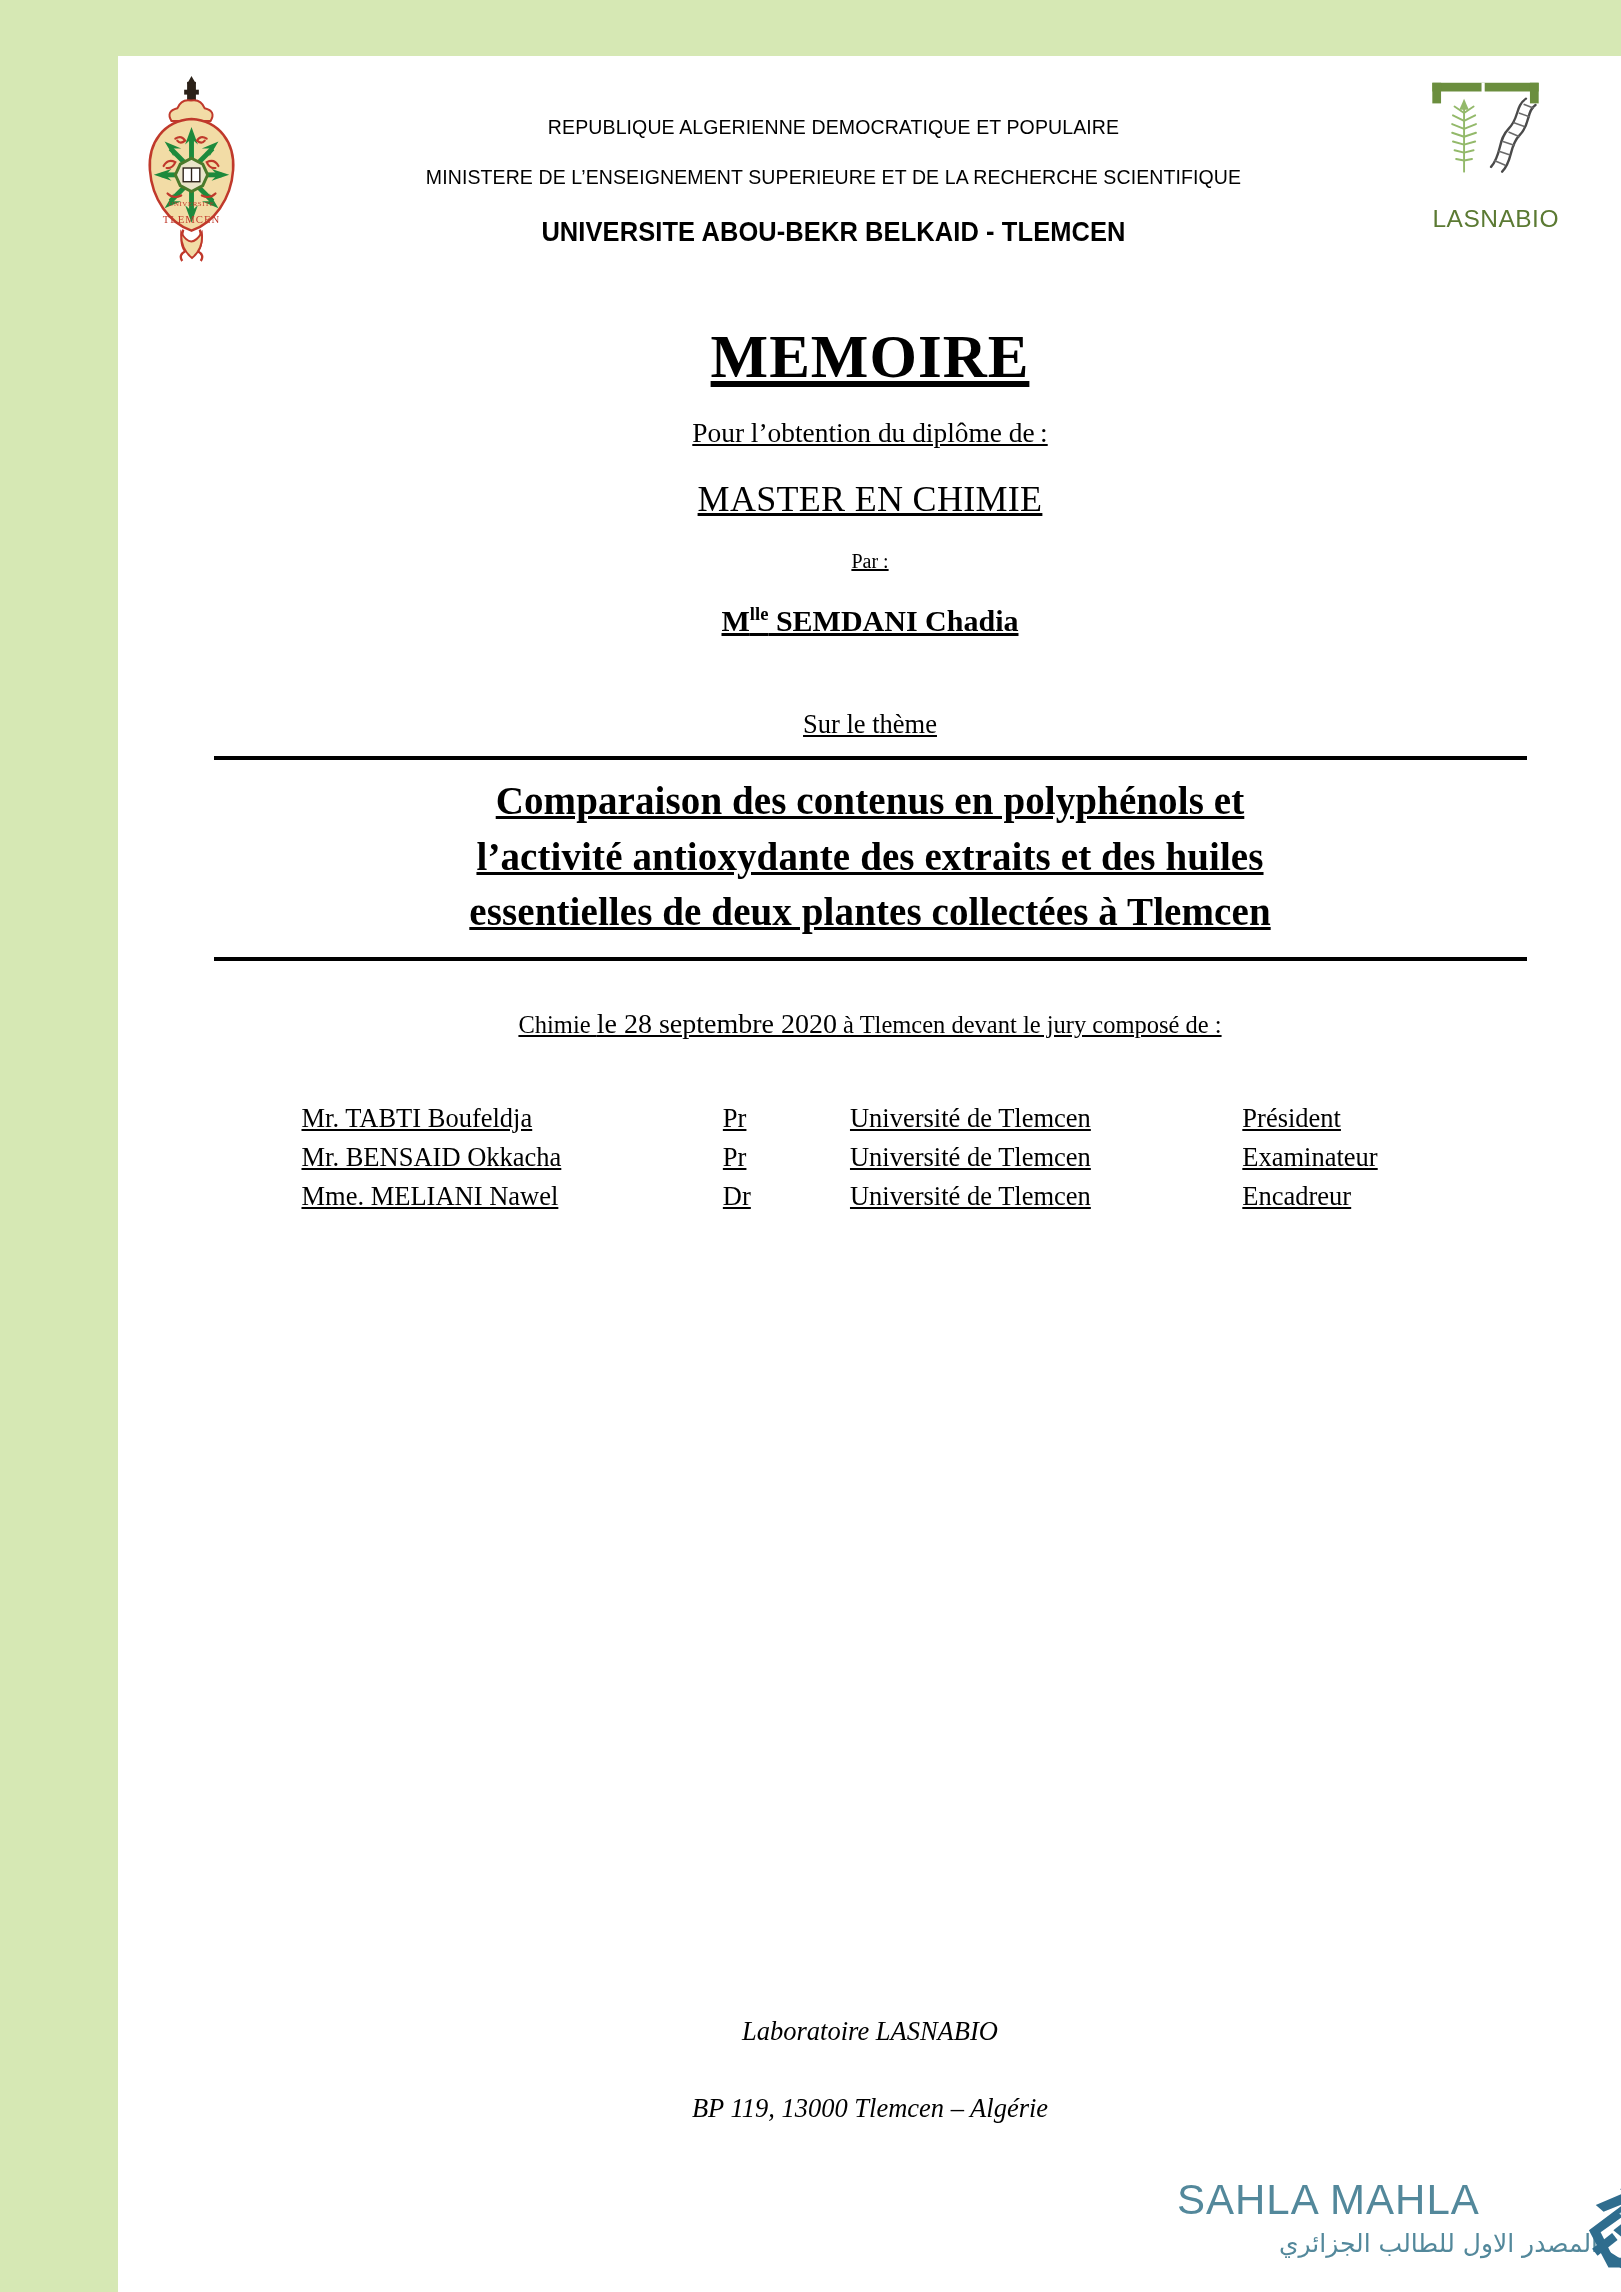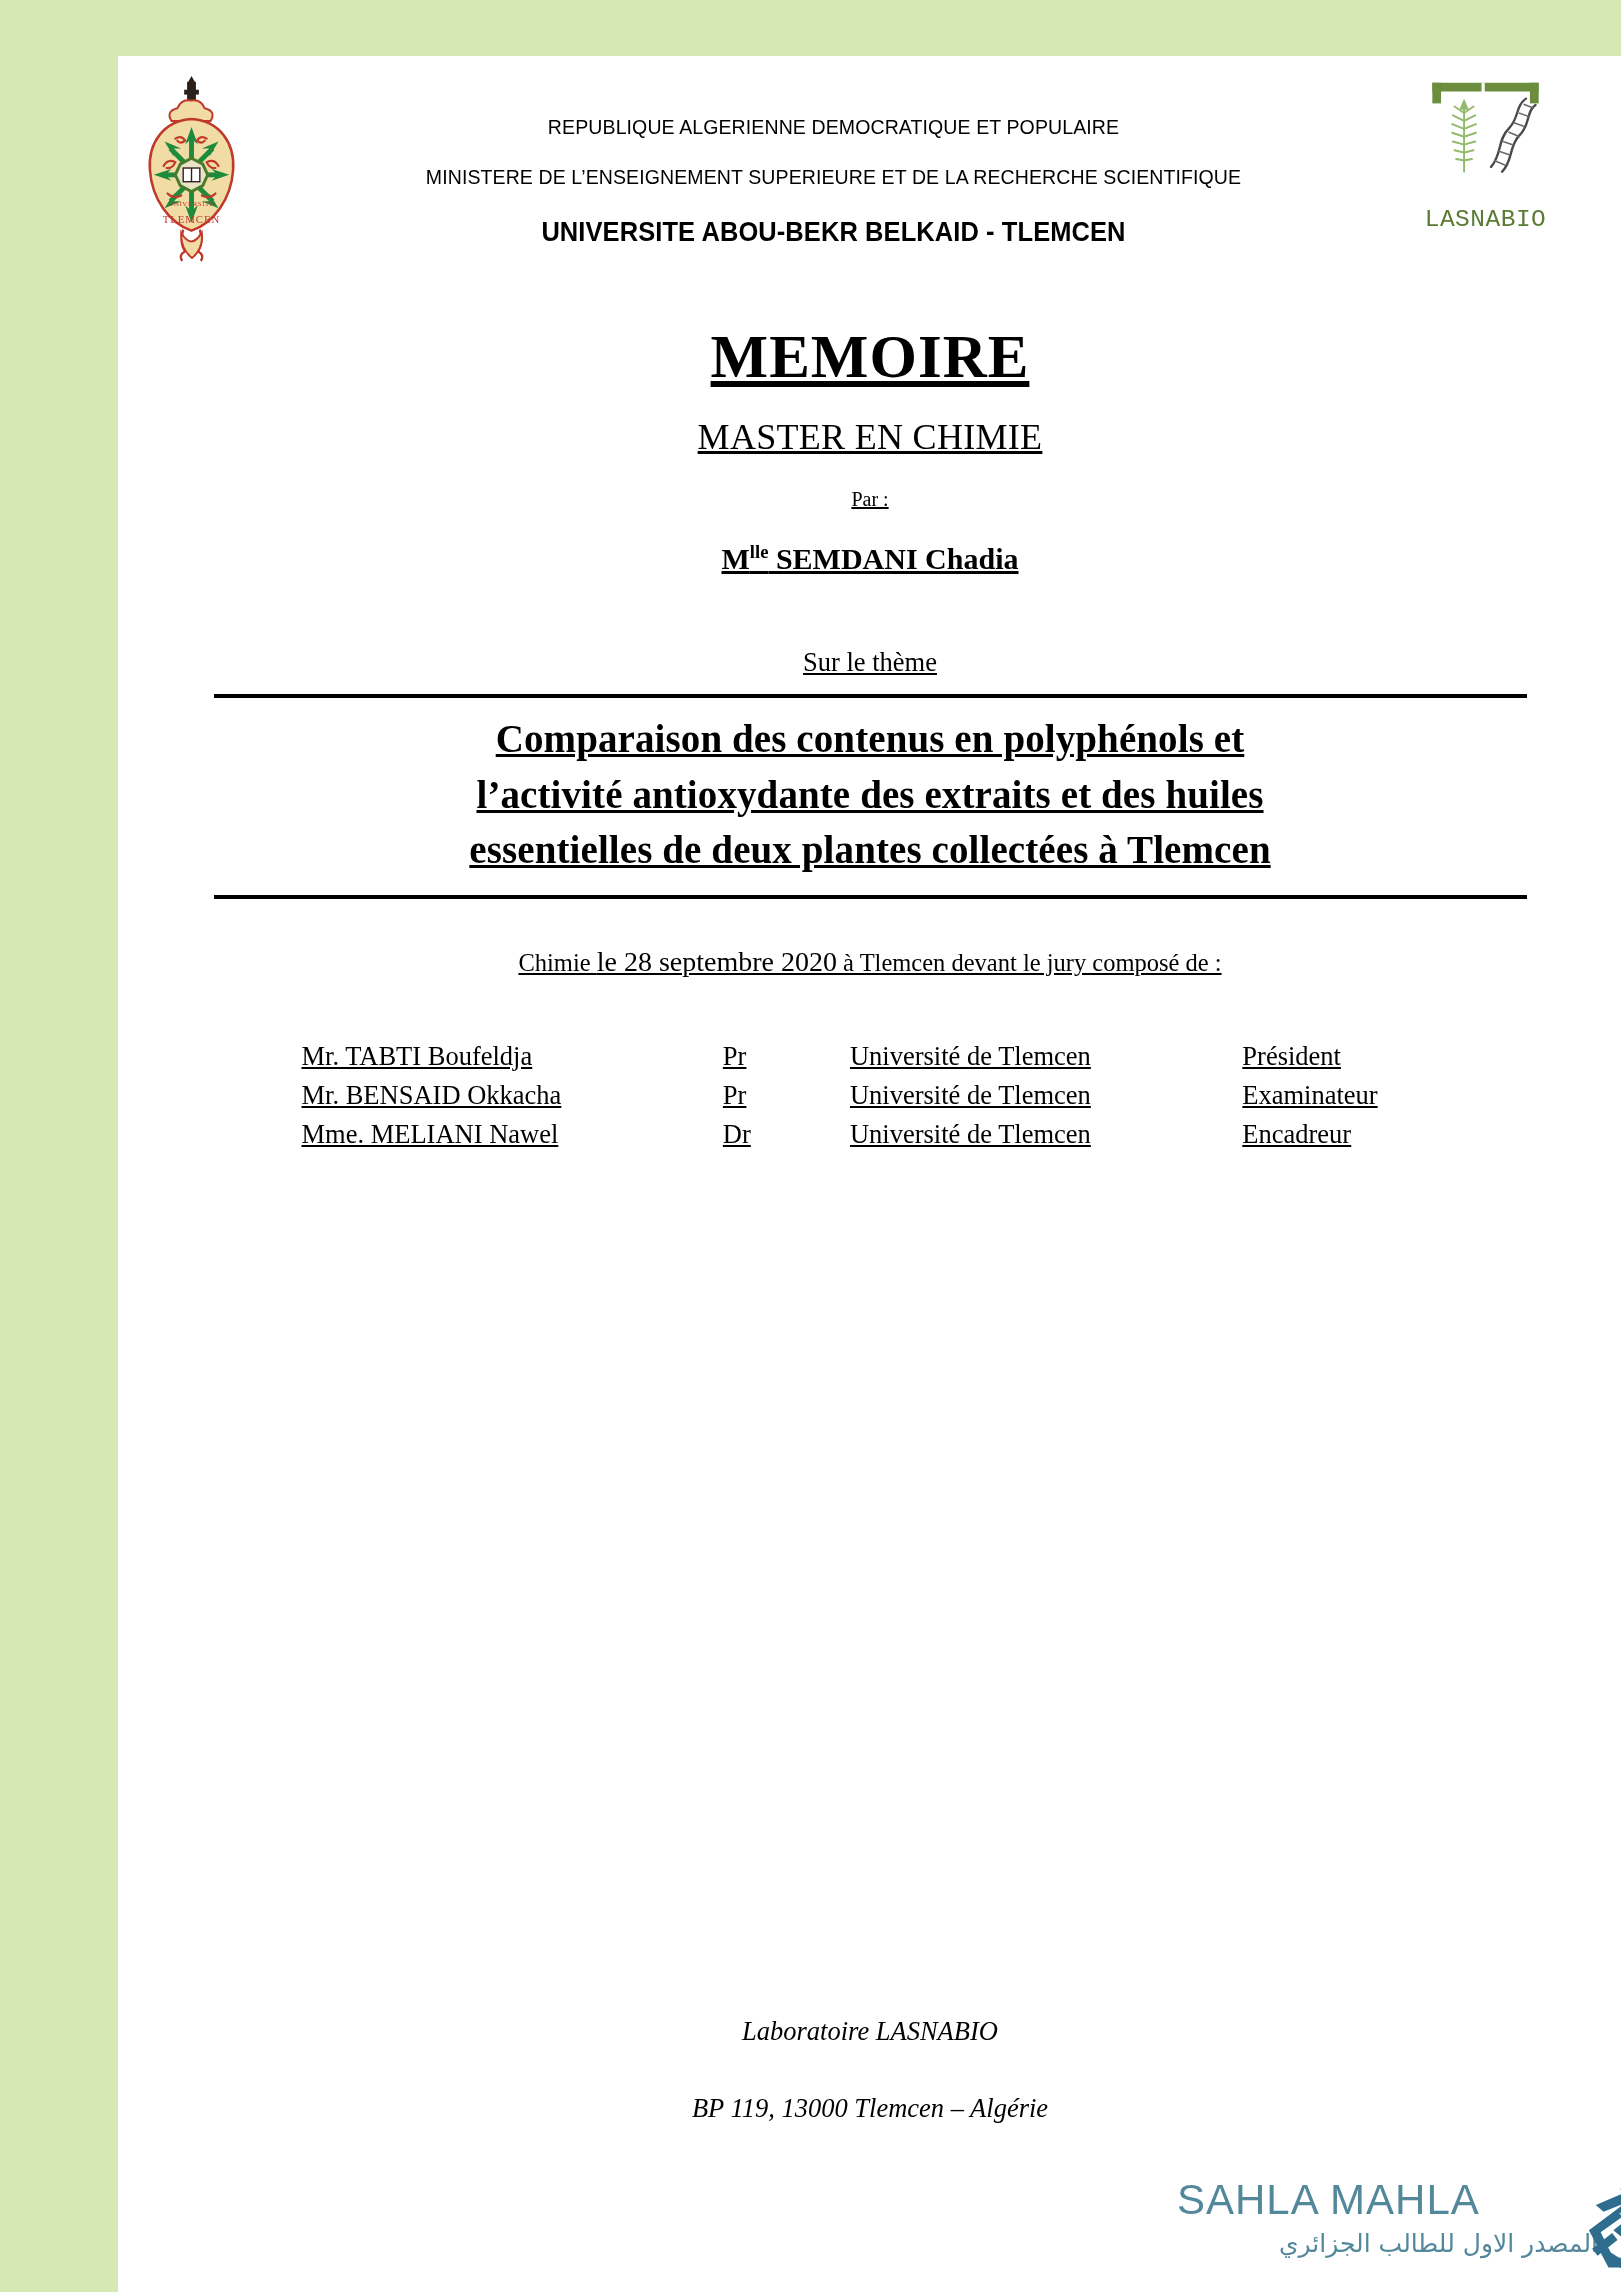--- a/index.html
+++ b/index.html
@@ -52,22 +52,22 @@
     left: 1294px;
     top: 21.6px;
     width: 147px;
     height: 157px;
   }
   .lasn-name {
     position: absolute;
     left: 0;
     bottom: 2px;
     width: 147px;
-    text-align: center;
-    font-family: Liberation Mono, monospace;
+    text-align: right;
+    font-family: Liberation Sans, sans-serif;
     font-size: 24.5px;
     letter-spacing: 0.5px;
     color: #5b7a33;
   }
   #header-text {
     position: absolute;
     left: 157px;
     top: 59px;
     width: 1117px;
     text-align: center;
@@ -353,20 +353,21 @@
       <div class="lasn-name">LASNABIO</div>
     </div>
   </div>
 
   <div id="body-block">
 
     <div class="memoire">MEMOIRE</div>
 
 
 
+    <div class="pour-obtention">Pour l’obtention du diplôme de :</div>
 
     <div class="master">MASTER EN CHIMIE</div>
 
 
     <div class="par">Par :</div>
 
     <div class="author"><span>M</span><sup>lle</sup><span> SEMDANI Chadia</span></div>
 
     <div class="sur-le-theme">Sur le thème</div>
 

